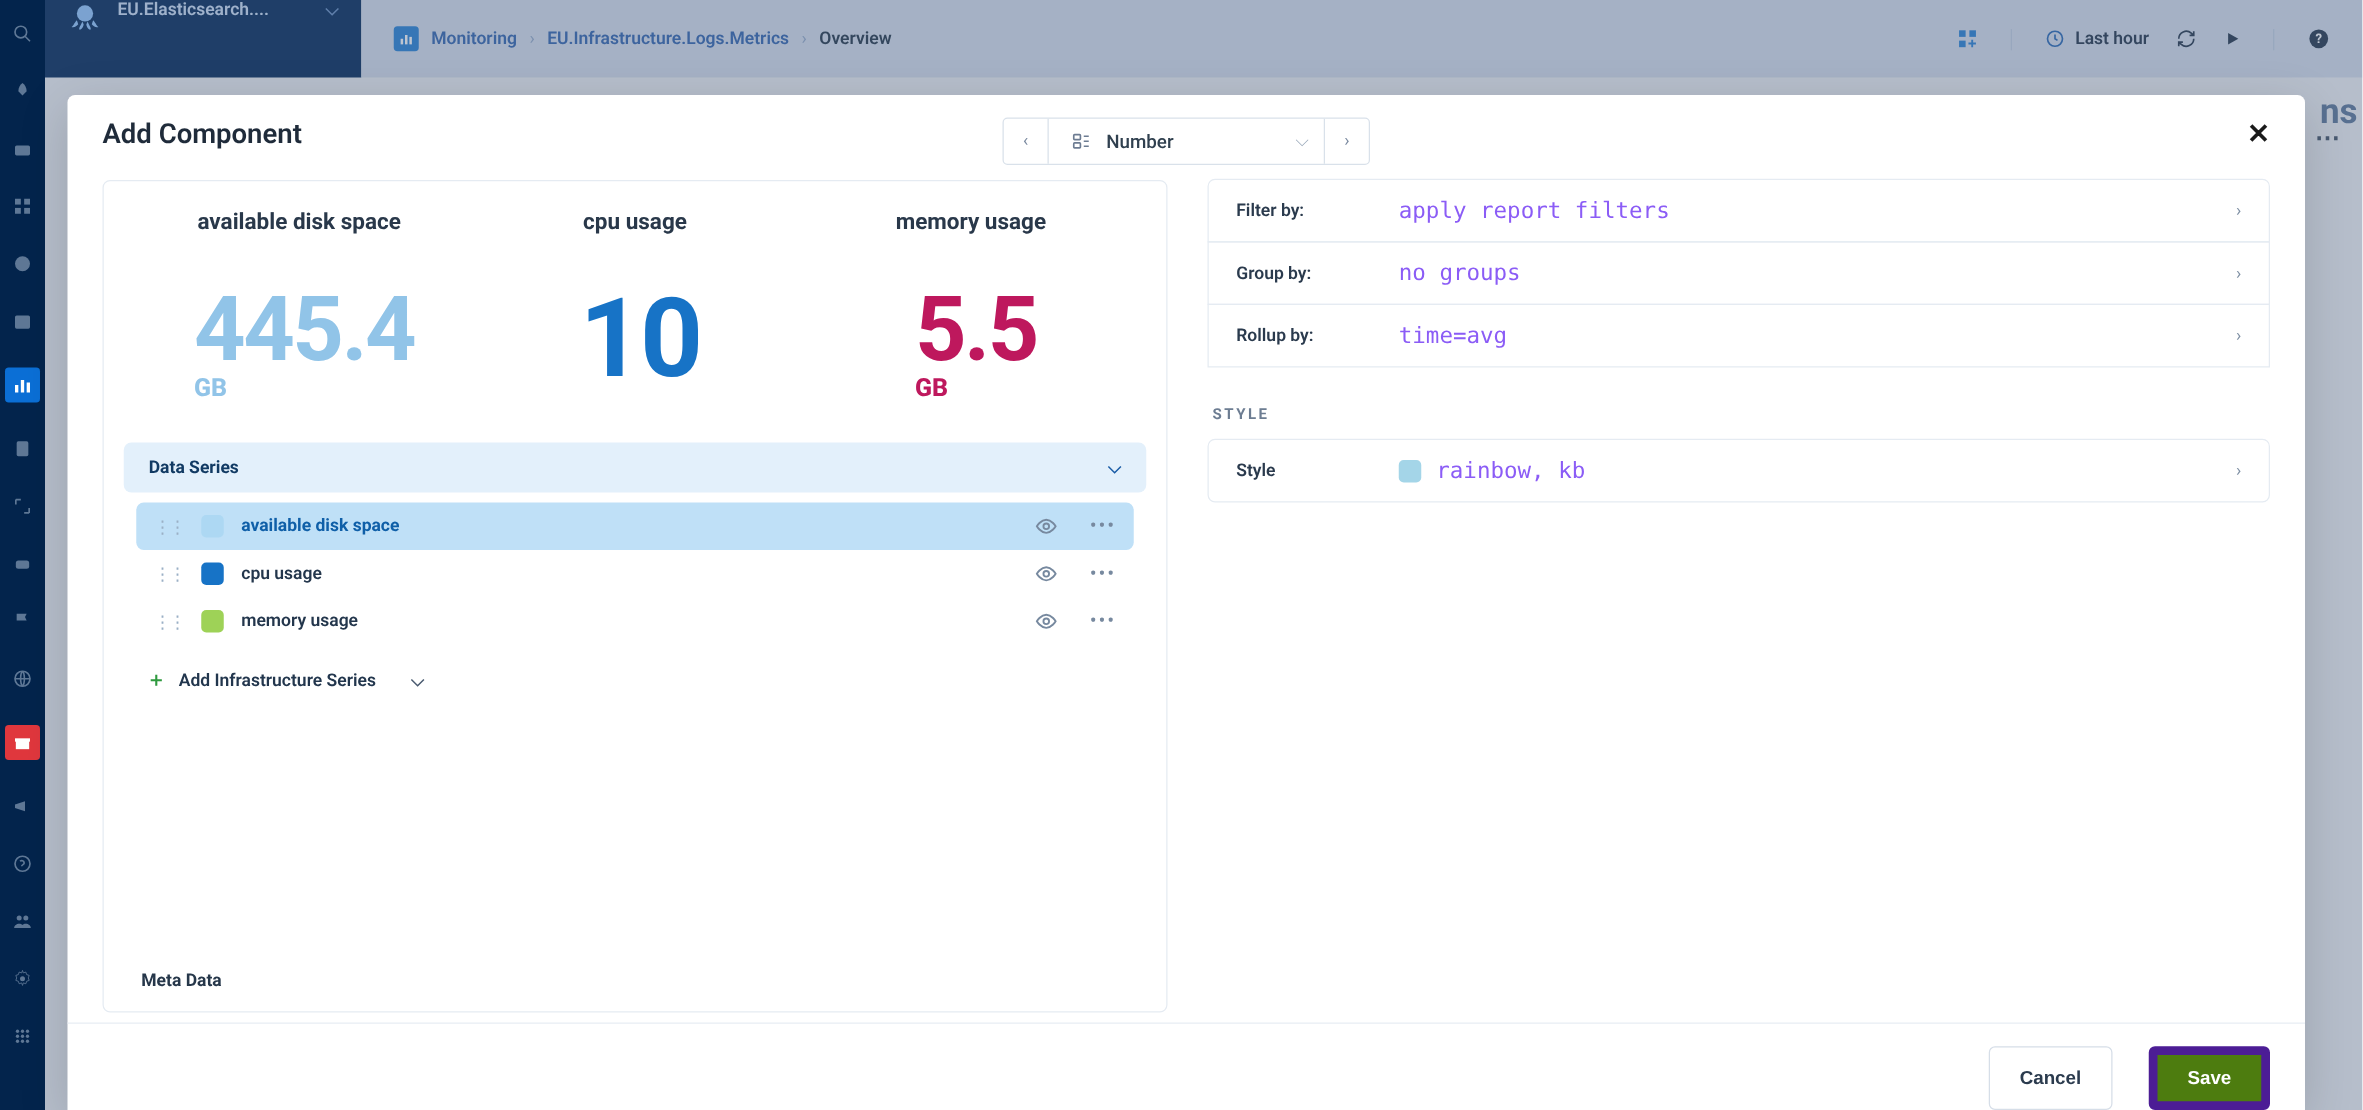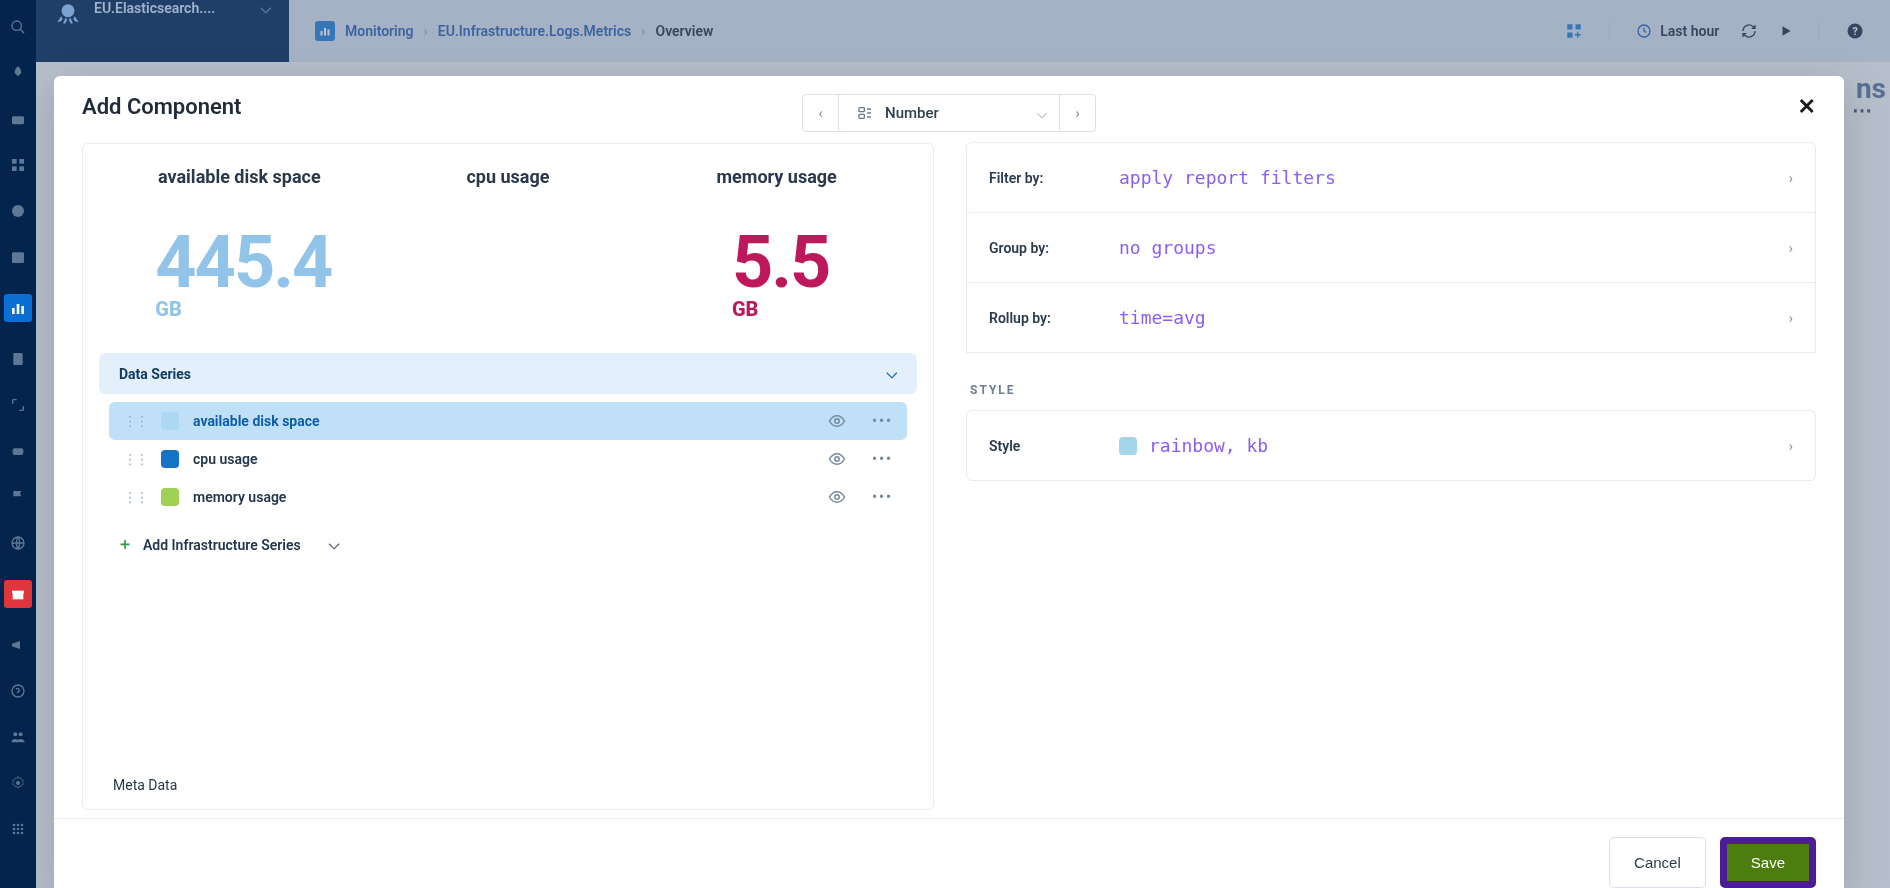--- a/index.html
+++ b/index.html
@@ -73,34 +73,34 @@
   .srow.sel { background:#bfe0f7; }
   .srow .grip { color:#9bb0c6; cursor:grab; letter-spacing:-2px;}
   .srow .swatch { width:18px; height:18px; border-radius:4px; }
   .srow .lbl { font-weight:600; color:#23364c;}
   .srow.sel .lbl { color:#0f5fa8; font-weight:700;}
   .srow .eye { margin-left:auto; color:#77899f; cursor:pointer;}
   .srow .dots { color:#77899f; cursor:pointer; margin-left:12px; font-weight:700; letter-spacing:2px;}
   .add-series { display:flex; align-items:center; gap:10px; padding:14px 20px 8px 34px; color:#22364d; font-weight:600; cursor:pointer;}
   .add-series .plus { color:#2f9a3f; font-weight:700; font-size:16px;}
   .add-series .caret2 { margin-left:18px; color:#4a5b70;}
-  .meta { padding:22px 30px 16px; font-weight:400; color:#26374a; }
-
-  
-  .rrow { border:1px solid #e5ebf2; border-left:1px solid #e5ebf2; border-right:1px solid #e5ebf2; display:flex; align-items:center; padding:24px 22px; gap:30px; margin-top:-1px; cursor:pointer;}
+  .meta { padding:22px 30px 16px; font-weight:700; color:#26374a; }
+
+  
+  .rrow { border:1px solid #e5ebf2; border-left:1px solid #e5ebf2; border-right:1px solid #e5ebf2; display:flex; align-items:center; padding:14px 22px; gap:30px; margin-top:-1px; cursor:pointer;}
   .rrow:first-child { border-top-left-radius:6px; border-top-right-radius:6px;}
   .rrow .k { width:100px; color:#2a3a4d; font-weight:600;}
   .rrow .v { font-family:ui-monospace,Menlo,Consolas,monospace; color:#8b5cf6; font-size:18px;}
   .rrow .chev { margin-left:auto; color:#7f90a4;}
   .sect-label { color:#6d7d92; font-size:12px; font-weight:700; letter-spacing:2px; padding:30px 4px 14px;}
   .style-row .sw { width:18px; height:18px; border-radius:4px; background:#a4d5e8; margin-right:-18px;}
 
   
   .modal-foot { border-top:1px solid #e8edf3; padding:18px 28px 0; display:flex; justify-content:flex-end; gap:14px;}
-  .btn { padding:10px 24px; border-radius:5px; font-weight:400; font-size:15px; cursor:pointer; }
+  .btn { padding:10px 24px; border-radius:5px; font-weight:700; font-size:15px; cursor:pointer;margin-left:15px; }
   .btn.ghost { background:#fff; border:1px solid #d6dee8; color:#2b3b4e;}
   .btn.primary { background:#4d7c0f; color:#fff; border:7px solid #4c1d95;}
 
   svg { display:block; }
 </style>
 </head>
 <body>
 
 <div class="bg-shell">
 
@@ -320,20 +320,24 @@
       <div class="cards">
         <div class="card c-disk">
           <h4>available disk space</h4>
           <div class="big">
               <span>445.4</span>
               <span class="unit">GB</span>
             </div>
         </div>
         <div class="card c-cpu">
           <h4>cpu usage</h4>
+          <div class="big">
+              <span>10</span>
+              <span class="unit"></span>
+            </div>
         </div>
         <div class="card c-mem">
           <h4>memory usage</h4>
           <div class="big">
               <span>5.5</span>
               <span class="unit">GB</span>
             </div>
         </div>
       </div>
 

